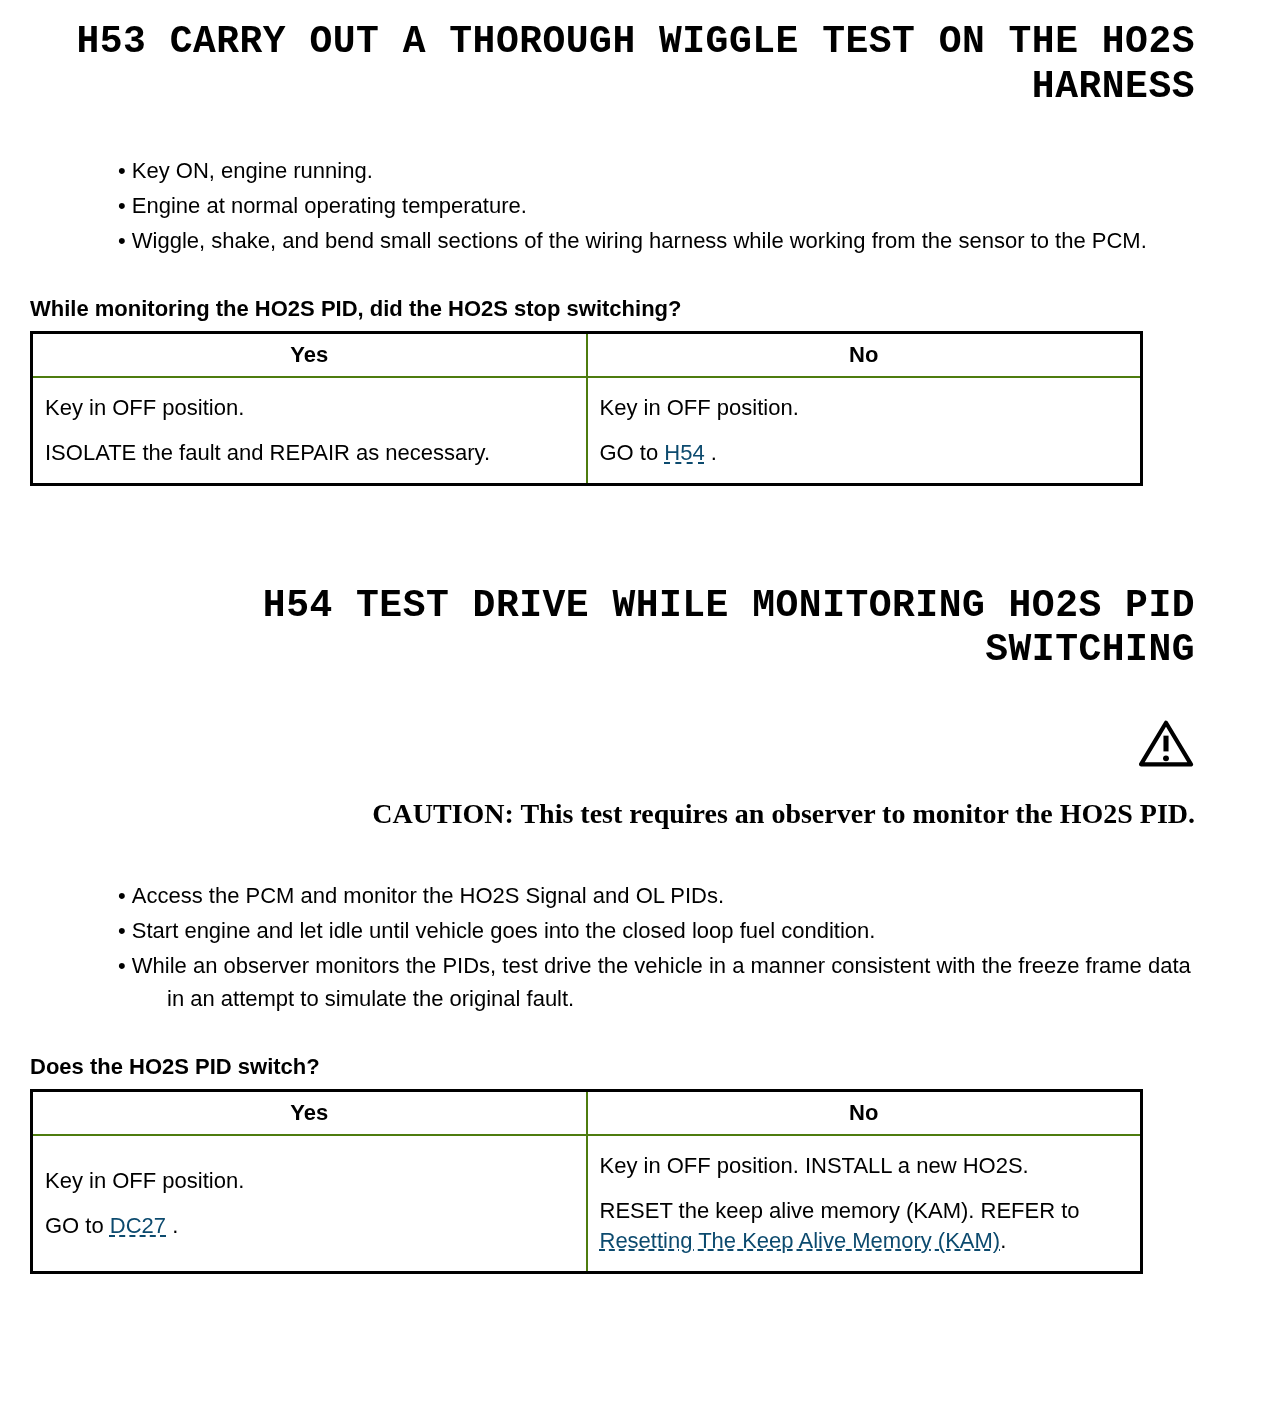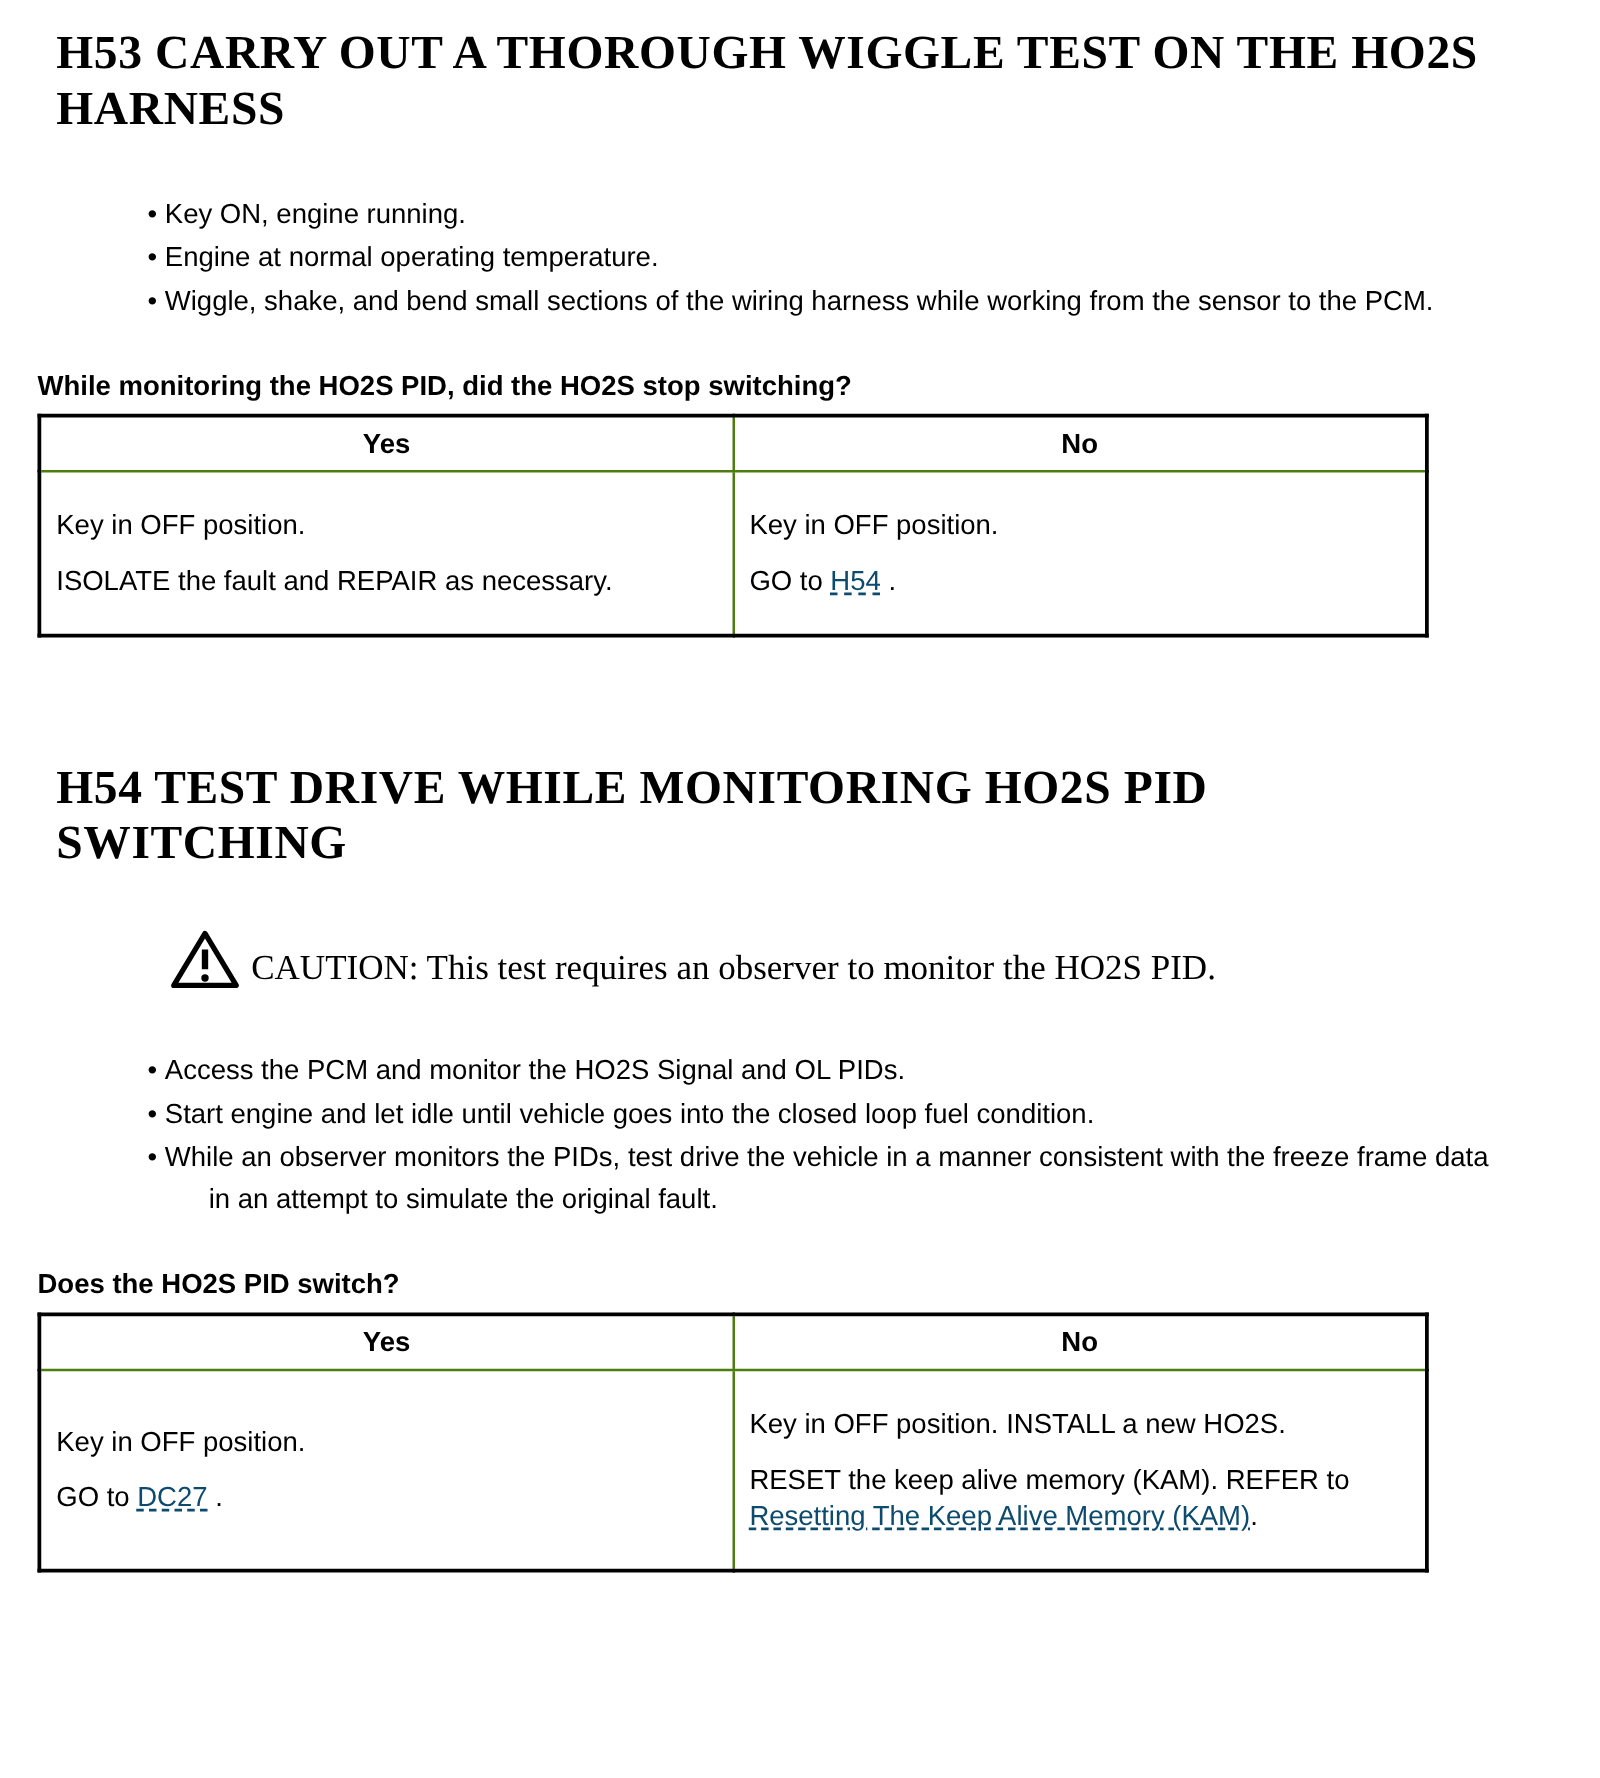--- a/index.html
+++ b/index.html
@@ -9,27 +9,28 @@
     font-family: "Liberation Sans", sans-serif;
     font-size: 22px;
   }
   .page {
     width: 1280px;
     min-height: 1422px;
     padding: 20px 85px 40px 30px;
     background: #fff;
   }
   h1.section-title {
-    font-family: Liberation Serif, serif;
+    font-family: Liberation Mono, monospace;
     font-weight: bold;
     font-size: 38px;
     line-height: 1.18;
-    margin: 0 0 44px 15px;
+    margin: 0 0 44px 0;
     max-width: 1170px;
     letter-spacing: 0.5px;
+    text-align: right;
   }
   .section-h54 h1.section-title { margin-top: 98px; margin-bottom: 46px; }
   ul.bullets {
     list-style: none;
     margin: 0 0 38px 0;
     padding: 0;
   }
   ul.bullets li {
     margin: 0 0 2px 88px;
     padding-left: 49px;
@@ -51,34 +52,35 @@
   table.decision th, table.decision td {
     border: 2px solid #4d7c0f;
   }
   table.decision th {
     font-weight: bold;
     font-size: 22px;
     text-align: center;
     padding: 8px 6px;
   }
   table.decision td {
-    padding: 12px 12px;
+    padding: 0 12px;
     vertical-align: middle;
     line-height: 1.35;
   }
   table.decision td p { margin: 15px 0; }
   .caution {
     display: flex;
     align-items: flex-end;
-    gap: 8px;
+    gap: 28px;
     margin: 0 0 46px 105px;
     font-family: "Liberation Serif", serif;
-    font-weight: normal;
+    font-weight: bold;
     font-size: 28px;
     line-height: 1.2;
+    flex-direction: column;
   }
   .caution .caution-text { padding-bottom: 2px; max-width: 1000px; }
   .caution svg { flex: 0 0 auto; display: block; }
   a.doclink {
     color: #0c4a6e;
     text-decoration: underline;
     text-decoration-style: dashed;
     cursor: pointer;
   }
 </style>

